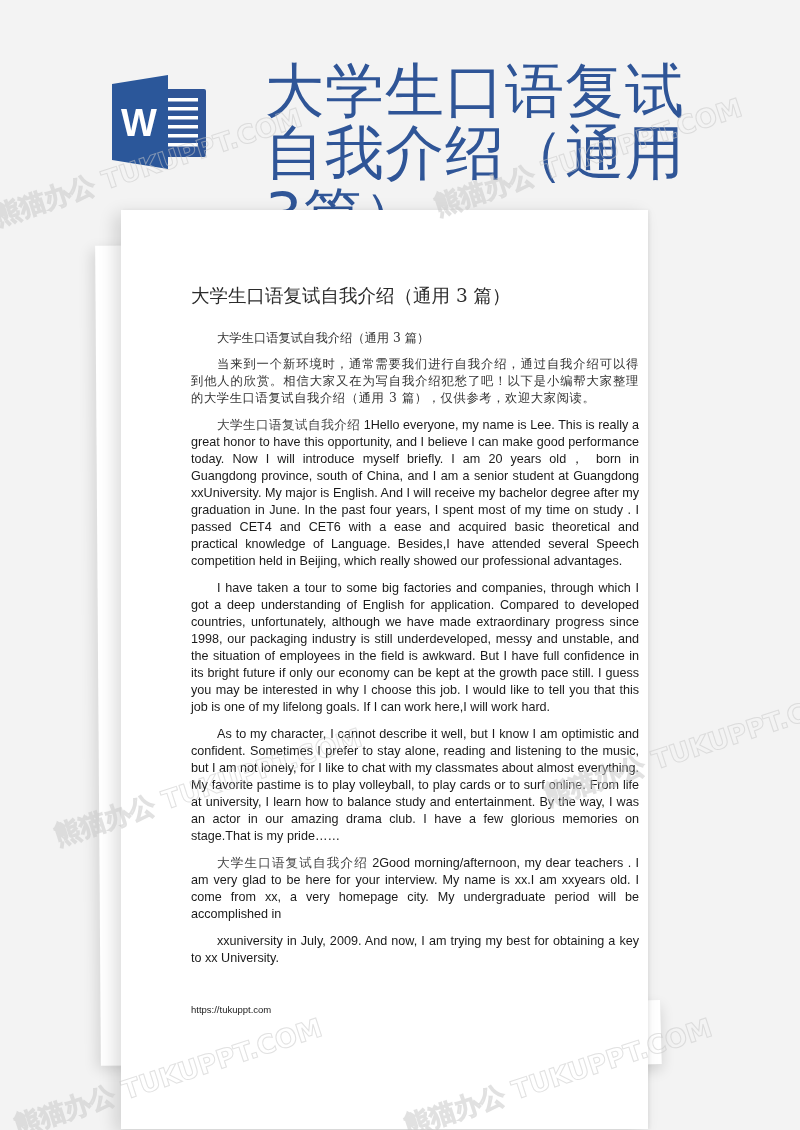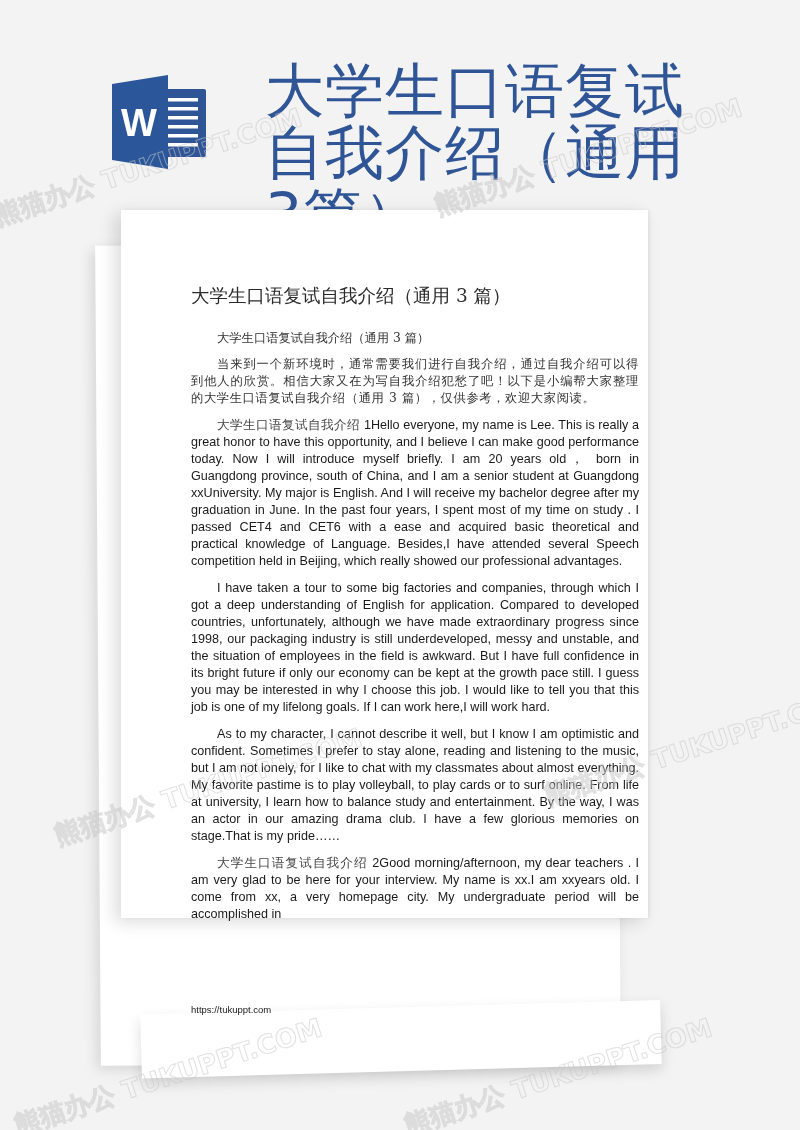--- a/index.html
+++ b/index.html
@@ -26,35 +26,35 @@
     position: absolute; left: 98px; top: 244px; width: 520px; height: 820px;
     background: #fff; box-shadow: -4px 4px 14px rgba(0,0,0,0.12);
     transform: rotate(-0.4deg);
   }
   .sheet-back-bottom {
     position: absolute; left: 140px; top: 1000px; width: 520px; height: 64px;
     background: #fff; box-shadow: 0 6px 14px rgba(0,0,0,0.14);
     transform: rotate(-1.6deg); transform-origin: right top;
   }
   .page {
-    position: absolute; left: 121px; top: 210px; width: 527px; height: 708px;
+    position: absolute; left: 121px; top: 210px; width: 527px; height: 919px;
     background: #fff; box-shadow: -6px 4px 16px rgba(0,0,0,0.14), 2px 0 3px rgba(0,0,0,0.05);
     z-index: 5;
   }
   .doc-title {
     position: absolute; left: 70px; top: 73px;
     font-family: "DejaVu Serif", serif; font-size: 18.5px; color: #2b2b2b; white-space: nowrap;
   }
   .content { position: absolute; left: 70px; top: 120px; width: 448px; color: #1a1a1a; }
   .p {
     font-size: 12.6px; line-height: 17px; text-align: justify; margin: 0 0 10px 0;
     text-indent: 26px;
   }
   .p.cn { font-family: "DejaVu Serif", serif; font-size: 12.3px; color: #333; letter-spacing: 0.6px; }
-  .p .cn-lead { font-family: Liberation Sans, sans-serif; color: #444; letter-spacing: 0.3px; }
+  .p .cn-lead { font-family: Liberation Serif, serif; color: #444; letter-spacing: 0.3px; }
   .sub { font-family: "DejaVu Serif", serif; font-size: 12.3px; color: #333; text-indent: 26px; margin: 0 0 10px 0; line-height: 16px; }
   .footer-url { position: absolute; left: 70px; top: 794px; font-size: 9.5px; color: #222; }
 </style>
 </head>
 <body>
 
 <div class="header">
   <svg class="word-icon" viewBox="0 0 100 100">
     <rect x="46" y="17" width="50" height="68" rx="2" fill="#2f5597"></rect>
     <g fill="#ffffff">
@@ -76,20 +76,21 @@
 
 <div class="page">
   <div class="doc-title">大学生口语复试自我介绍（通用 3 篇）</div>
   <div class="content">
     <div class="sub">大学生口语复试自我介绍（通用 3 篇）</div>
     <p class="p cn">当来到一个新环境时，通常需要我们进行自我介绍，通过自我介绍可以得到他人的欣赏。相信大家又在为写自我介绍犯愁了吧！以下是小编帮大家整理的大学生口语复试自我介绍（通用 3 篇），仅供参考，欢迎大家阅读。</p>
     <p class="p"><span class="cn-lead">大学生口语复试自我介绍 </span><span>1Hello everyone, my name is Lee. This is really a great honor to have this opportunity, and I believe I can make good performance today. Now I will introduce myself briefly. I am 20 years old， born in Guangdong province, south of China, and I am a senior student at Guangdong xxUniversity. My major is English. And I will receive my bachelor degree after my graduation in June. In the past four years, I spent most of my time on study . I passed CET4 and CET6 with a ease and acquired basic theoretical and practical knowledge of Language. Besides,I have attended several Speech competition held in Beijing, which really showed our professional advantages.</span></p>
     <p class="p"><span>I have taken a tour to some big factories and companies, through which I got a deep understanding of English for application. Compared to developed countries, unfortunately, although we have made extraordinary progress since 1998, our packaging industry is still underdeveloped, messy and unstable, and the situation of employees in the field is awkward. But I have full confidence in its bright future if only our economy can be kept at the growth pace still. I guess you may be interested in why I choose this job. I would like to tell you that this job is one of my lifelong goals. If I can work here,I will work hard.</span></p>
     <p class="p"><span>As to my character, I cannot describe it well, but I know I am optimistic and confident. Sometimes I prefer to stay alone, reading and listening to the music, but I am not lonely, for I like to chat with my classmates about almost everything. My favorite pastime is to play volleyball, to play cards or to surf online. From life at university, I learn how to balance study and entertainment. By the way, I was an actor in our amazing drama club. I have a few glorious memories on stage.That is my pride……</span></p>
     <p class="p"><span class="cn-lead">大学生口语复试自我介绍 </span><span>2Good morning/afternoon, my dear teachers . I am very glad to be here for your interview. My name is xx.I am xxyears old. I come from xx, a very homepage city. My undergraduate period will be accomplished in</span></p>
+    <p class="p"><span>xxuniversity in July, 2009. And now, I am trying my best for obtaining a key to xx University.</span></p>
   </div>
   <div class="footer-url">https://tukuppt.com</div>
 </div>
 
 <div class="watermark" style="left:-10px; top:200px;">熊猫办公 TUKUPPT.COM</div>
 <div class="watermark" style="left:430px; top:190px;">熊猫办公 TUKUPPT.COM</div>
 <div class="watermark" style="left:50px; top:820px;">熊猫办公 TUKUPPT.COM</div>
 <div class="watermark" style="left:540px; top:780px;">熊猫办公 TUKUPPT.COM</div>
 <div class="watermark" style="left:10px; top:1110px;">熊猫办公 TUKUPPT.COM</div>
 <div class="watermark" style="left:400px; top:1110px;">熊猫办公 TUKUPPT.COM</div>

